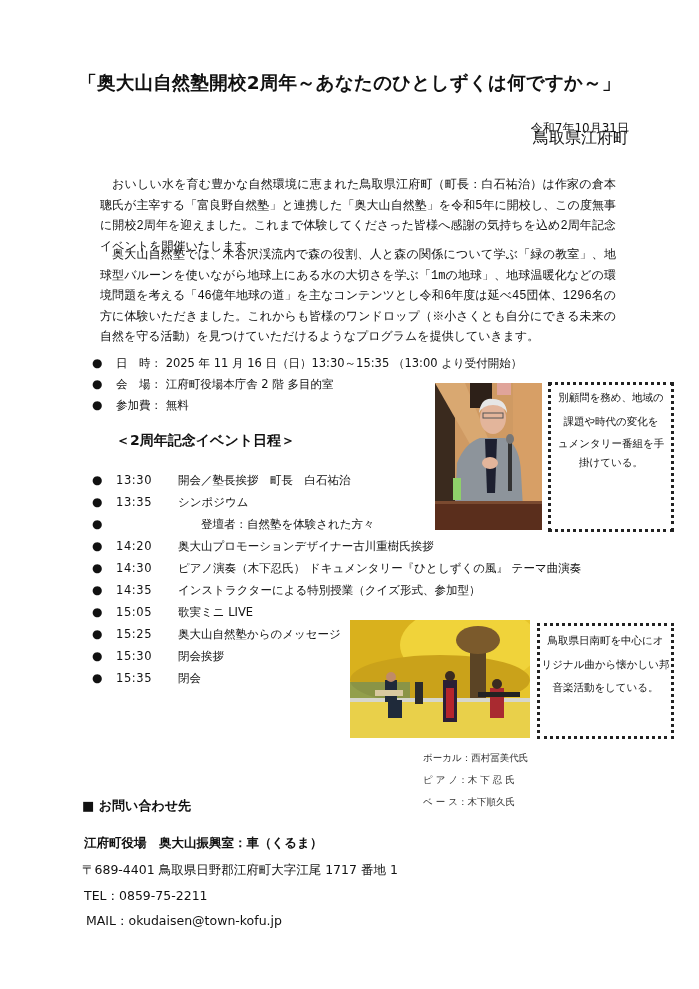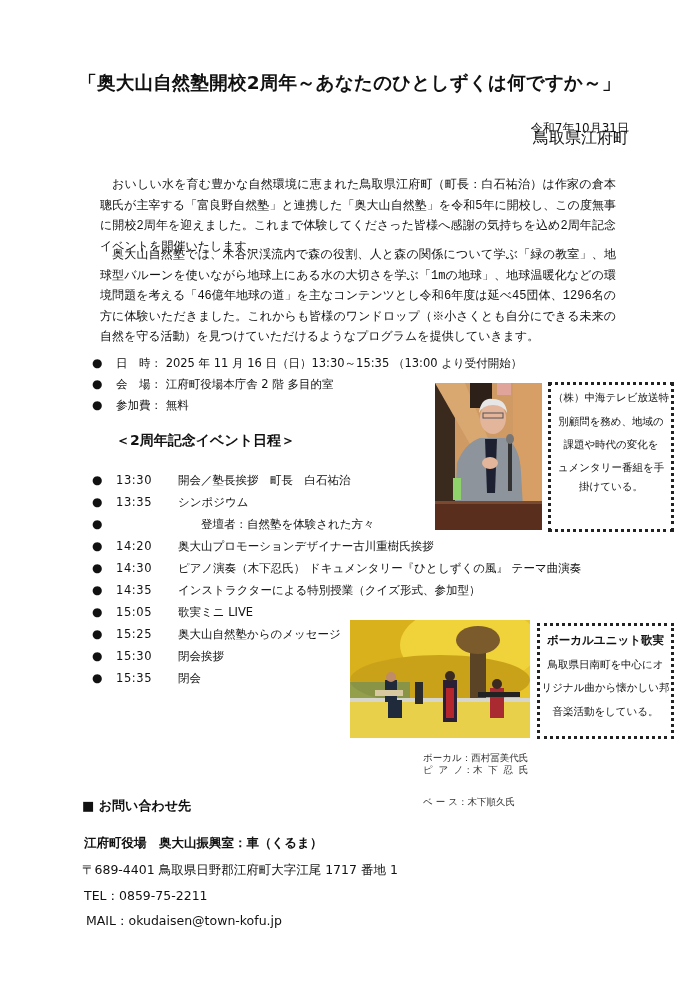--- a/index.html
+++ b/index.html
@@ -132,21 +132,20 @@
     <ellipse cx="55" cy="80" rx="8" ry="6" fill="#e3b59b"></ellipse>
     <rect x="73" y="58" width="4" height="50" fill="#333"></rect>
     <ellipse cx="75" cy="56" rx="4" ry="5" fill="#777"></ellipse>
     <rect x="18" y="95" width="8" height="22" fill="#8fd16a"></rect>
     <rect x="0" y="118" width="107" height="29" fill="#5a2e1c"></rect>
     <rect x="0" y="118" width="107" height="3" fill="#7a4a30"></rect>
   </svg>
 </div>
 
 <div class="abs box box1">
-  <div>（株）中海テレビ放送特</div>
   <div>別顧問を務め、地域の</div>
   <div>課題や時代の変化を</div>
   <div style="line-height:20px;text-align:center;">ュメンタリー番組を手</div>
   <div style="line-height:18px;">掛けている。</div>
 </div>
 
 <div class="abs photo photo2">
   <svg width="180" height="118" viewBox="0 0 180 118">
     <rect x="0" y="0" width="180" height="118" fill="#e7c52b"></rect>
     <ellipse cx="40" cy="30" rx="60" ry="40" fill="#d9b11d"></ellipse>
@@ -165,29 +164,28 @@
     <rect x="96" y="68" width="8" height="30" fill="#b5252c"></rect>
     <circle cx="100" cy="56" r="5" fill="#3a2a20"></circle>
     <rect x="65" y="62" width="8" height="22" fill="#2b2b2b"></rect>
     <rect x="140" y="68" width="14" height="30" fill="#a92a30"></rect>
     <circle cx="147" cy="64" r="5" fill="#3a2a20"></circle>
     <rect x="128" y="72" width="42" height="5" fill="#222"></rect>
   </svg>
 </div>
 
 <div class="abs box box2">
-  <div class="bname">ボーカルユニット歌実</div>
   <div>鳥取県日南町を中心にオ</div>
   <div>リジナル曲から懐かしい邦</div>
   <div>音楽活動をしている。</div>
 </div>
 
 <div class="abs credits" style="top:752px;">
   <div class="cr" style="top:0;"><span>ボーカル：</span><span>西村冨美代氏</span></div>
-  <div class="cr" style="top:12px;font-family:Liberation Mono, monospace;"><span>ピ ア ノ：</span><span>木 下 忍 氏</span></div>
+  <div class="cr" style="top:22px;"><span>ピ ア ノ：</span><span>木 下 忍 氏</span></div>
   <div class="cr" style="top:44px;"><span>ベ ー ス：</span><span>木下順久氏</span></div>
 </div>
 
 <div class="abs contact-head">■ お問い合わせ先</div>
 <div class="abs contact" style="top:835px; font-weight:bold;">江府町役場　奥大山振興室：車（くるま）</div>
 <div class="abs contact" style="top:862px; left:82px;">〒689-4401 鳥取県日野郡江府町大字江尾 1717 番地 1</div>
 <div class="abs contact" style="top:888px;">TEL：0859-75-2211</div>
 <div class="abs contact" style="top:913px; left:86px;">MAIL：okudaisen@town-kofu.jp</div>
 
 </body></html>

